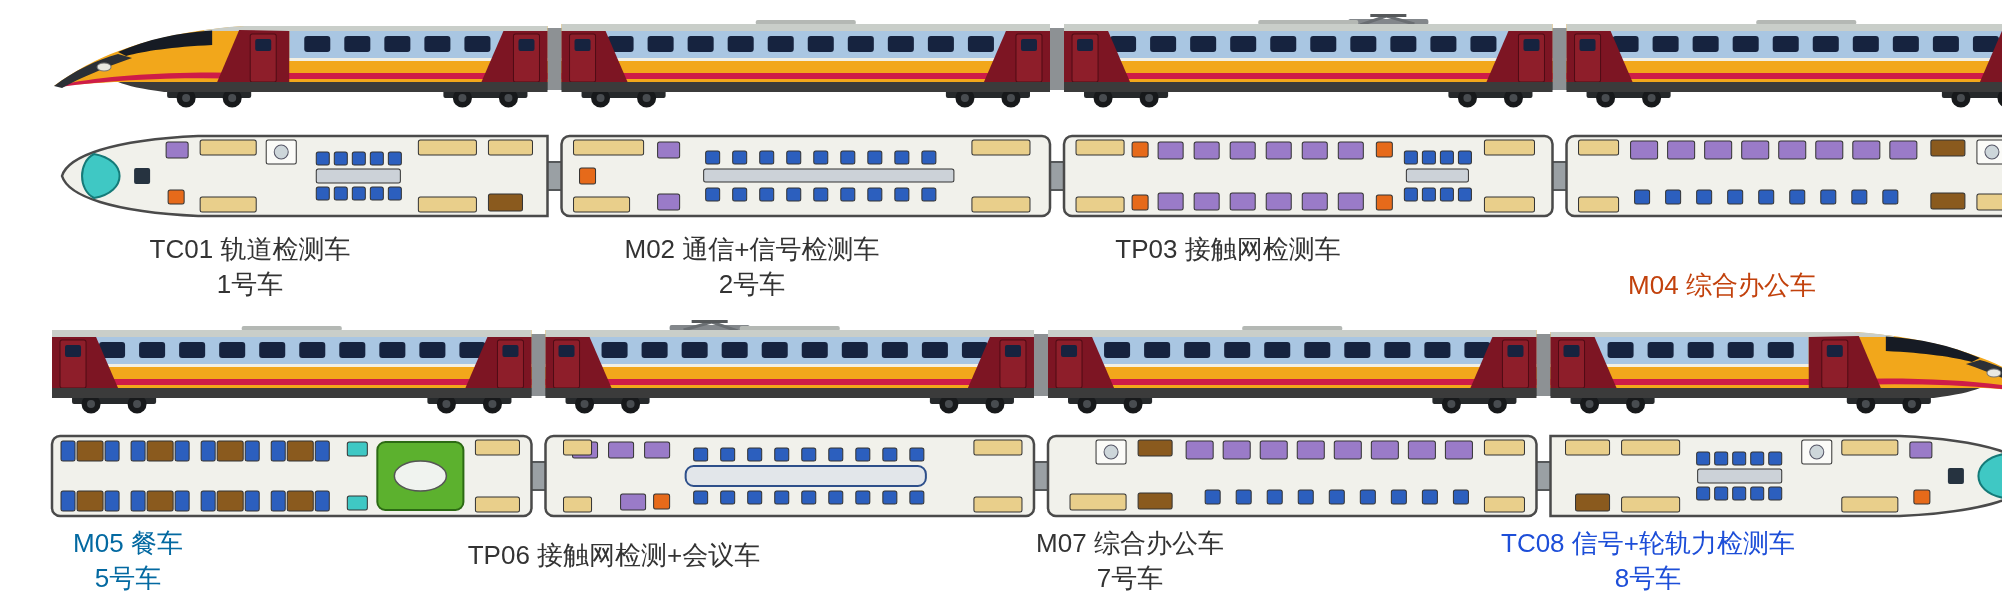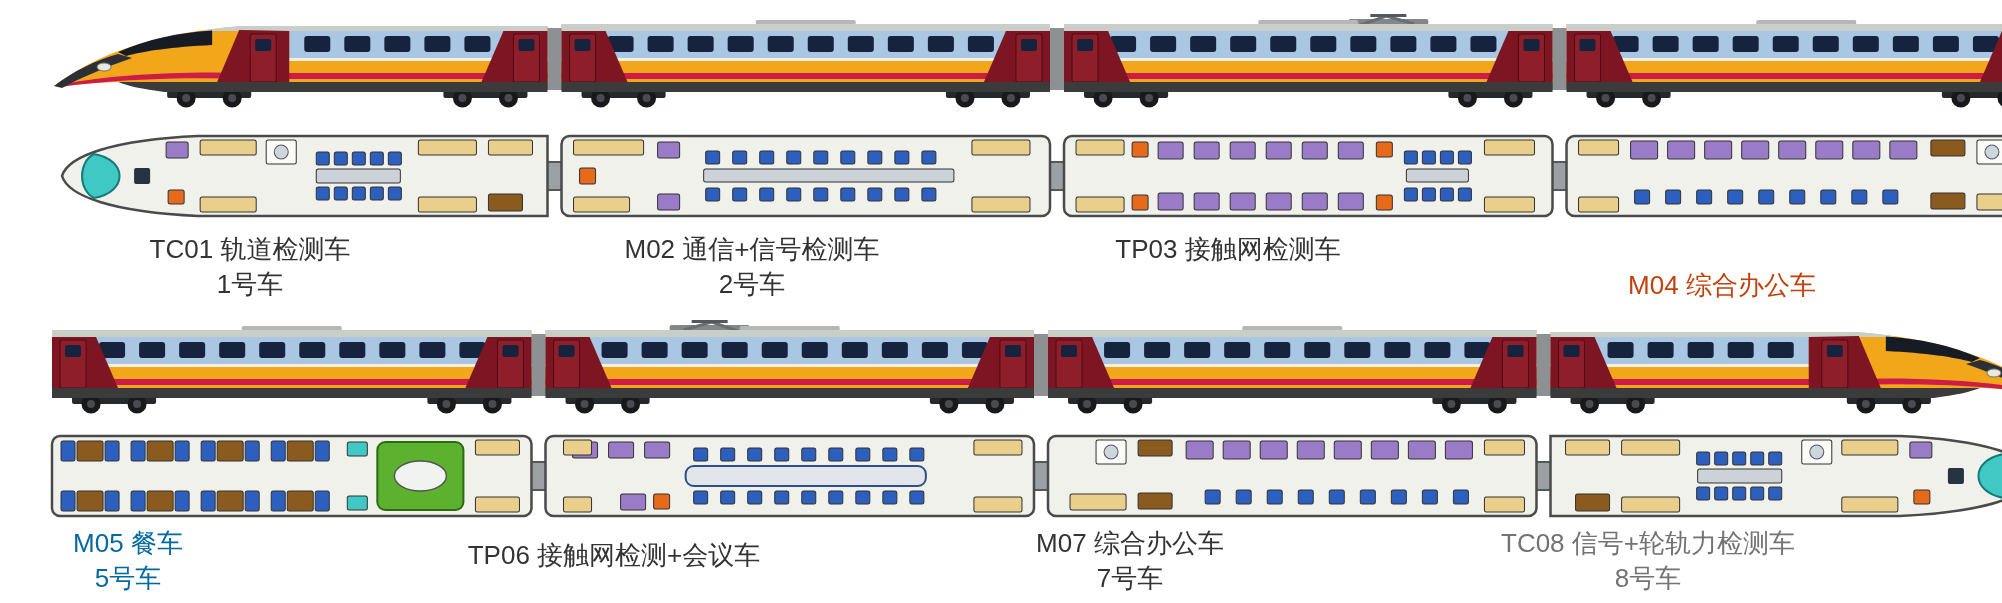--- a/index.html
+++ b/index.html
@@ -602,19 +602,19 @@
       <div>M05 餐车</div>
       <div>5号车</div>
     </div>
     <div class="car-label" style="left: 614px; color: rgb(51, 51, 51); margin-top: 12px;">
       <div>TP06 接触网检测+会议车</div>
     </div>
     <div class="car-label" style="left: 1124px; color: rgb(51, 51, 51); margin-left: 6px;">
       <div>M07 综合办公车</div>
       <div>7号车</div>
     </div>
-    <div class="car-label" style="left: 1648px; color: #737373;">
+    <div class="car-label" style="left: 1648px; color: #1d4ed8;">
       <div>TC08 信号+轮轨力检测车</div>
       <div>8号车</div>
     </div>
   </div>
 
 </div>
 
 </body></html>

